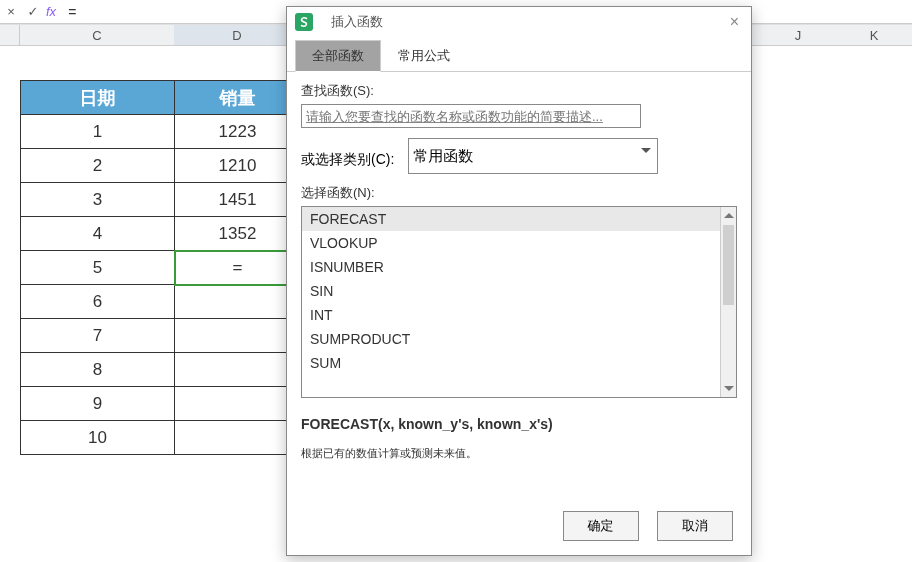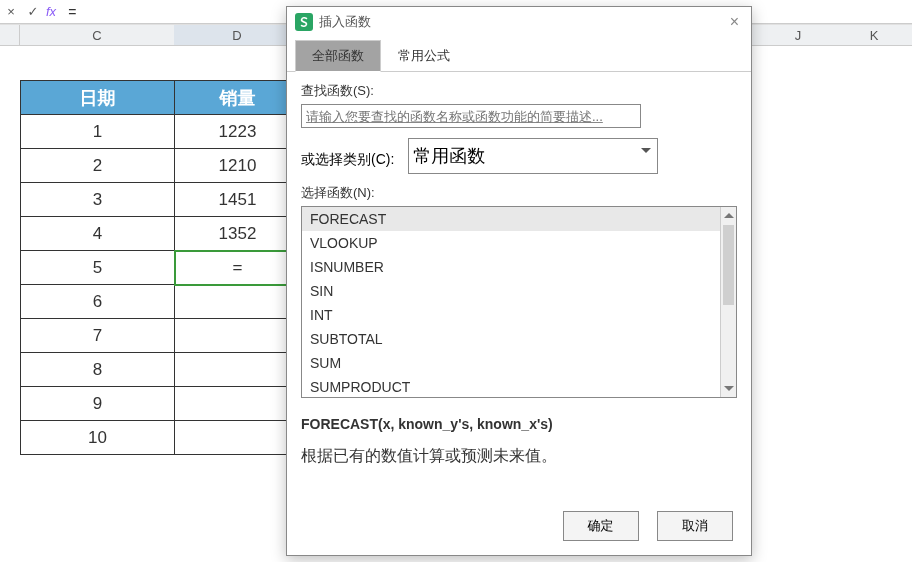--- a/index.html
+++ b/index.html
@@ -21,48 +21,48 @@
   .sheet { position: absolute; top: 80px; left: 20px; }
   table.data { border-collapse: collapse; padding-left: 8px; }
   table.data th { background: #5aa7d6; color: #fff; font-size: 18px; font-weight: bold; text-align: center; border: 1px solid #333; height: 34px; }
   table.data td { border: 1px solid #333; height: 34px; font-size: 17px; text-align: center; color: #333; }
   table.data .c1 { width: 154px; }
   table.data .c2 { width: 126px; }
   .editing { outline: 2px solid #3a9a3a; outline-offset:-1px; background:#fff; }
 
   
   .dialog { position: absolute; top: 6px; left: 286px; width: 466px; height: 550px; background: #fff; border: 1px solid #888; box-shadow: 0 4px 14px rgba(0,0,0,0.25); }
-  .titlebar { display: flex; align-items: center; height: 30px; padding: 0 8px; }
+  .titlebar { display: flex; align-items: center; height: 30px; padding: 0 8px; gap: 12px; }
   .logo { width: 18px; height: 18px; background: #2aa564; border-radius: 3px; display:flex; align-items:center; justify-content:center; margin-right:6px; }
   .logo svg { width: 12px; height: 12px; }
   .titletxt { font-size: 13px; color: #555; flex:1; }
   .closex { font-size: 16px; color: #888; cursor: pointer; padding:0 4px; }
 
   .tabs { display: flex; border-bottom: 1px solid #ccc; padding: 0 8px; margin-top:2px;}
   .tab { padding: 6px 16px; font-size: 13px; color: #333; cursor: pointer; border:1px solid transparent; position:relative; top:1px; }
   .tab.active { border:1px solid #ccc; border-bottom:1px solid #fff; background:#a3a3a3; }
 
   .body { padding: 10px 14px; }
   .lbl { font-size: 13px; color: #333; margin-bottom: 4px; display:block; }
   .txtinput { width: 340px; height: 24px; border:1px solid #888; font-size:13px; padding:0 4px; color:#888;text-decoration:underline; }
   .row { display:flex; align-items:center; margin: 10px 0; }
-  .row .sel { height:36px; width:250px; font-size:18px; border:1px solid #888; margin-left:14px; padding:0 4px; position:relative; background:#fff; display:flex; align-items:center; }
+  .row .sel { height:36px; width:250px; font-size:15px; border:1px solid #888; margin-left:14px; padding:0 4px; position:relative; background:#fff; display:flex; align-items:center; }
   .row .sel:after { content:""; position:absolute; right:6px; top:9px; border:5px solid transparent; border-top-color:#555; }
 
   .fnlist { border:1px solid #888; height: 192px; background:#fff; position:relative; padding-right:9px; }
   .fnlist .item { padding: 4px 8px; font-size: 14px; color: #333; cursor:pointer; }
   .fnlist .item.sel { background:#e8e8e8; }
   .scroll { position:absolute; right:0; top:0; bottom:0; width:16px; background:#f0f0f0; border-left:1px solid #ccc; }
   .scroll .up, .scroll .dn { height:16px; display:flex; align-items:center; justify-content:center; }
   .scroll .up:before { content:""; border:5px solid transparent; border-bottom-color:#777; position:relative; top:-2px;}
   .scroll .dn:before { content:""; border:5px solid transparent; border-top-color:#777; position:relative; top:2px;}
   .scroll .thumb { position:absolute; left:2px; right:2px; top:18px; height:80px; background:#cfcfcf; }
 
   .sig { font-size:14px; font-weight:bold; color:#333; margin-top:18px; }
-  .desc { font-size:16px; color:#333; margin-top:14px; }
+  .desc { font-size:11px; color:#333; margin-top:14px; }
 
   .btns { position:absolute; bottom:14px; right:18px; }
   .btns button { width:76px; height:30px; font-size:13px; border:1px solid #888; background:#f4f4f4; cursor:pointer; margin-left:14px; }
 </style>
 </head>
 <body>
 
 <div class="fbar">
   <span class="btn">×</span>
   <span class="btn">✓</span>
@@ -158,23 +158,22 @@
       </div>
     </div>
 
     <label class="lbl">选择函数(N):</label>
     <div class="fnlist">
       <div class="item sel">FORECAST</div>
       <div class="item">VLOOKUP</div>
       <div class="item">ISNUMBER</div>
       <div class="item">SIN</div>
       <div class="item">INT</div>
-      <div class="item">SUBTOTAL</div>
+      <div class="item">SUMPRODUCT</div>
       <div class="item">SUM</div>
-      <div class="item">SUMPRODUCT</div>
       <div class="scroll">
         <div class="up"></div>
         <div class="thumb"></div>
         <div class="dn" style="position:absolute;bottom:0;left:0;right:0"></div>
       </div>
     </div>
 
     <div class="sig">FORECAST(x, known_y's, known_x's)</div>
     <div class="desc">根据已有的数值计算或预测未来值。</div>
   </div>

